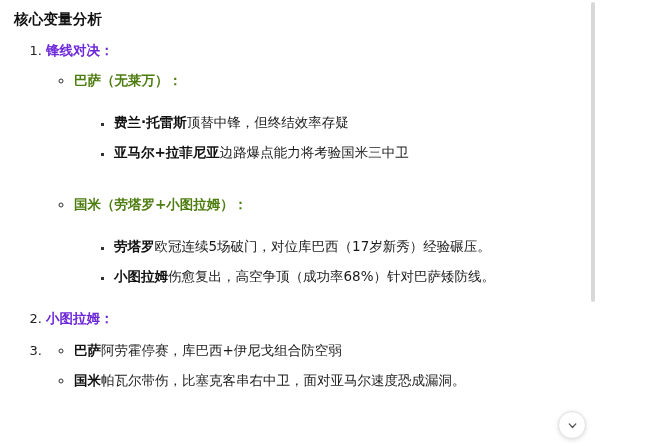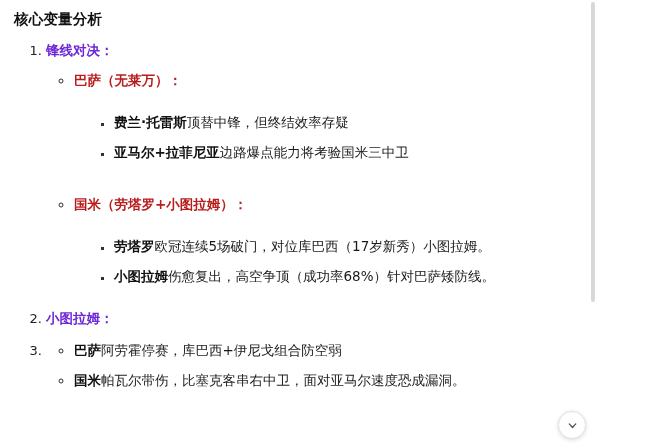--- a/index.html
+++ b/index.html
@@ -57,21 +57,21 @@
     margin: 0;
     padding: 0;
   }
   ul.level2 > li::marker {
     color: #333;
     font-size: 13px;
   }
   .sub-head {
     font-size: 13.5px;
     font-weight: bold;
-    color: #b91c1c;
+    color: #4d7c0f;
     line-height: 30px;
   }
   .line {
     font-size: 13.5px;
     line-height: 30px;
     color: #1a1a1a;
   }
   .line b {
     font-weight: bold;
     color: #111111;
@@ -147,21 +147,21 @@
             <li>
               <div class="line"><b>亚马尔+拉菲尼亚</b><span>边路爆点能力将考验国米三中卫</span></div>
             </li>
           </ul>
           <div class="gap"></div>
         </li>
         <li>
           <div class="sub-head">国米（劳塔罗+小图拉姆）：</div>
           <ul class="level3">
             <li>
-              <div class="line"><b>劳塔罗</b><span>欧冠连续5场破门，对位库巴西（17岁新秀）小图拉姆。</span></div>
+              <div class="line"><b>劳塔罗</b><span>欧冠连续5场破门，对位库巴西（17岁新秀）经验碾压。</span></div>
             </li>
             <li>
               <div class="line"><b>小图拉姆</b><span>伤愈复出，高空争顶（成功率68%）针对巴萨矮防线。</span></div>
             </li>
           </ul>
         </li>
       </ul>
     </li>
 
     <li>

